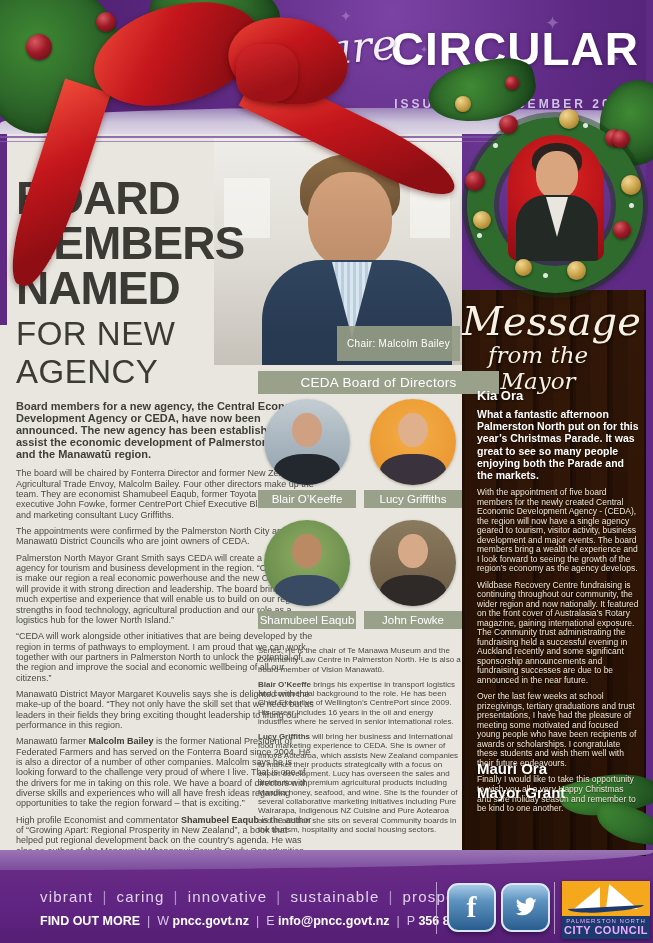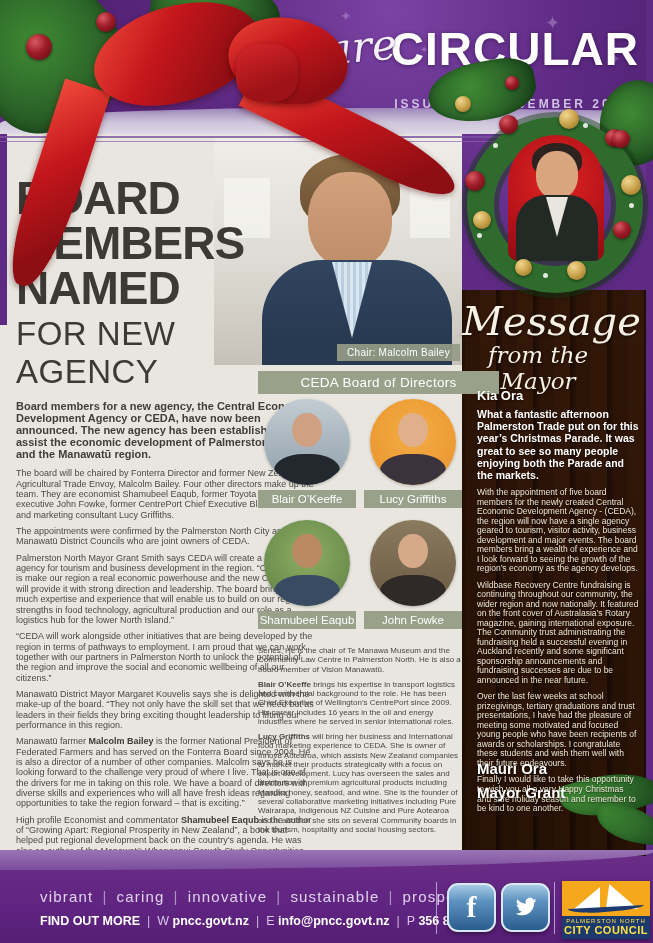--- a/index.html
+++ b/index.html
@@ -59,21 +59,21 @@
   .mp-hair{position:absolute;left:86px;top:16px;width:100px;height:74px;border-radius:50% 50% 40% 40%;
     background:linear-gradient(180deg,#8a6b45 0%,#6f5436 80%);}
   .mp-face{position:absolute;left:94px;top:34px;width:84px;height:96px;border-radius:46%;
     background:linear-gradient(180deg,#d3a27d 0%,#c08f6b 85%);}
   .mp-body{position:absolute;left:48px;top:122px;width:190px;height:110px;border-radius:60px 60px 0 0;
     background:linear-gradient(180deg,#32455f 0%,#273a52 70%);}
   .mp-shirt{position:absolute;left:118px;top:124px;width:40px;height:76px;
     background:repeating-linear-gradient(90deg,#d9e6f0 0 3px,#b9cede 3px 6px);
     clip-path:polygon(0 0,100% 0,50% 100%);}
   .chair-label{position:absolute;right:2px;bottom:4px;background:rgba(148,155,133,.92);color:#fff;
-    font-size:10px;padding:3px 10px;letter-spacing:.3px;}
+    font-size:10px;padding:12px 10px;letter-spacing:.3px;}
   
   .ceda-banner{position:absolute;left:258px;top:371px;width:241px;height:23px;background:var(--sage,#99a18b);
     color:#fff;font-size:13.5px;text-align:center;line-height:23px;letter-spacing:.3px;z-index:5;}
   .board-grid{position:absolute;left:258px;top:399px;width:204px;display:grid;
     grid-template-columns:98px 98px;column-gap:8px;row-gap:12px;z-index:5;}
   .cell{width:98px;}
   .dphoto{width:86px;height:86px;border-radius:50%;margin:0 auto;position:relative;overflow:hidden;
     box-shadow:0 1px 3px rgba(0,0,0,.25);}
   .sil{position:absolute;inset:0;}
   .sil::before{content:"";position:absolute;left:33%;top:16%;width:34%;height:40%;border-radius:50%;
@@ -139,21 +139,21 @@
     border:2px solid #d8e8f4;box-shadow:0 2px 4px rgba(0,0,0,.4);text-align:center;}
   .soc .fglyph{font-family:"Liberation Serif",serif;font-weight:bold;color:#fff;font-size:30px;line-height:44px;}
   .soc svg{margin-top:9px;}
   .pncc-logo{position:absolute;left:562px;top:25px;width:88px;height:58px;box-shadow:0 1px 4px rgba(0,0,0,.4);}
   .logo-orange{position:relative;width:88px;height:35px;background:var(--logo-orange,#f5a81c);overflow:hidden;}
   .sail{position:absolute;background:#fff;}
   .sail.s1{left:12px;top:6px;width:26px;height:22px;clip-path:polygon(100% 0,100% 100%,0 100%);}
   .sail.s2{left:44px;top:3px;width:32px;height:25px;clip-path:polygon(10% 0,100% 100%,0 100%);}
   .swoosh{position:absolute;left:6px;top:26px;width:76px;height:5px;background:var(--logo-navy,#1d3a6e);
     border-radius:0 0 60% 40%/0 0 100% 100%;transform:rotate(-3deg);}
-  .logo-navy{width:88px;height:23px;background:var(--logo-navy,#1d3a6e);color:#fde047;text-align:center;}
+  .logo-navy{width:88px;height:23px;background:var(--logo-navy,#1d3a6e);color:#f0abfc;text-align:center;}
   .logo-navy .t1{font-size:6px;letter-spacing:1px;padding-top:2px;}
   .logo-navy .t2{font-size:11px;font-weight:bold;letter-spacing:.5px;line-height:12px;}
 </style>
 </head>
 <body>
 
 <div class="page">
 
   <div class="header">
     <span class="star" style="left:340px;top:8px;font-size:14px">✦</span>
@@ -277,21 +277,21 @@
     <div class="sparkle" style="left:166px;top:90px"></div>
     <div class="sparkle" style="left:80px;top:160px"></div>
     <div class="sparkle" style="left:14px;top:120px"></div>
   </div>
   <div class="msg-script">
     <div class="l1">Message</div>
     <div class="l2">from the Mayor</div>
   </div>
   <div class="greeting">Kia Ora</div>
   <div class="mayor-paras">
-      <p class="lead">What a fantastic afternoon Palmerston Trade put on for this year’s Christmas Parade. It was great to see so many people enjoying both the Parade and the markets.</p>
+      <p class="lead">What a fantastic afternoon Palmerston North put on for this year’s Christmas Parade. It was great to see so many people enjoying both the Parade and the markets.</p>
       <p>With the appointment of five board members for the newly created Central Economic Development Agency - (CEDA), the region will now have a single agency geared to tourism, visitor activity, business development and major events. The board members bring a wealth of experience and I look forward to seeing the growth of the region’s economy as the agency develops.</p>
       <p>Wildbase Recovery Centre fundraising is continuing throughout our community, the wider region and now nationally. It featured on the front cover of Australasia’s Rotary magazine, gaining international exposure. The Community trust administrating the fundraising held a successful evening in Auckland recently and some significant sponsorship announcements and fundraising successes are due to be announced in the near future.</p>
       <p>Over the last few weeks at school prizegivings, tertiary graduations and trust presentations, I have had the pleasure of meeting some motivated and focused young people who have been recipients of awards or scholarships. I congratulate these students and wish them well with their future endeavours.</p>
       <p>Finally I would like to take this opportunity to wish you all a very Happy Christmas and safe holiday season and remember to be kind to one another.</p>
     </div>
   <div class="signoff">
     <div>Mauri Ora</div>
     <div>Mayor Grant</div>
   </div>
   <div class="pine p1"></div>

